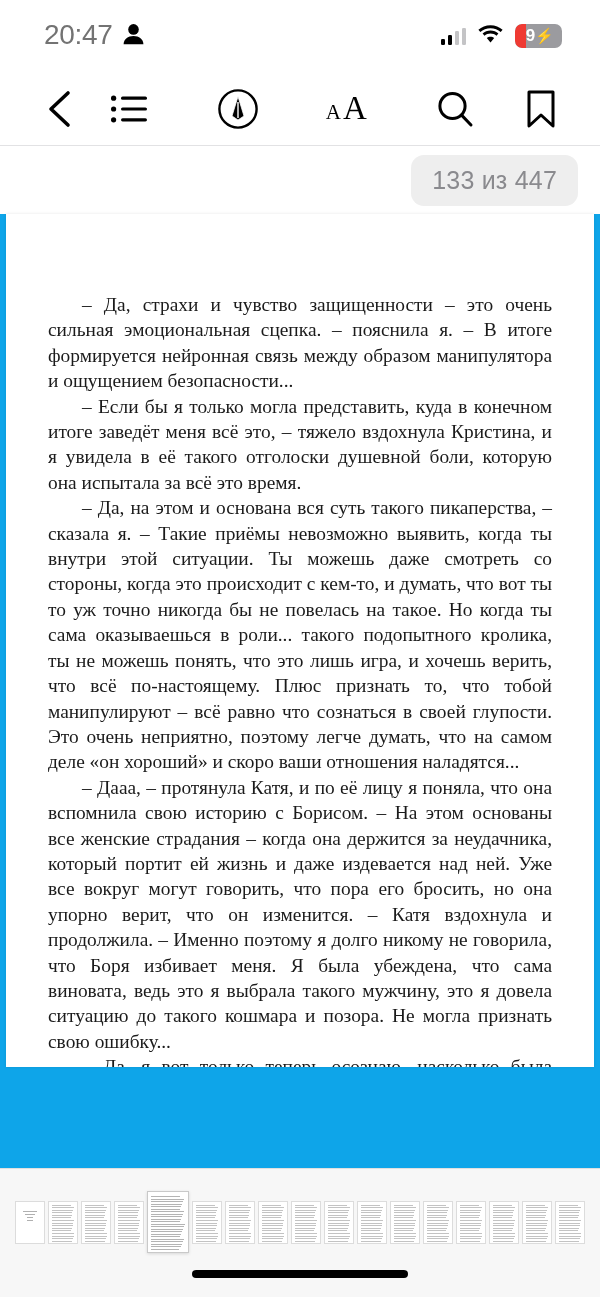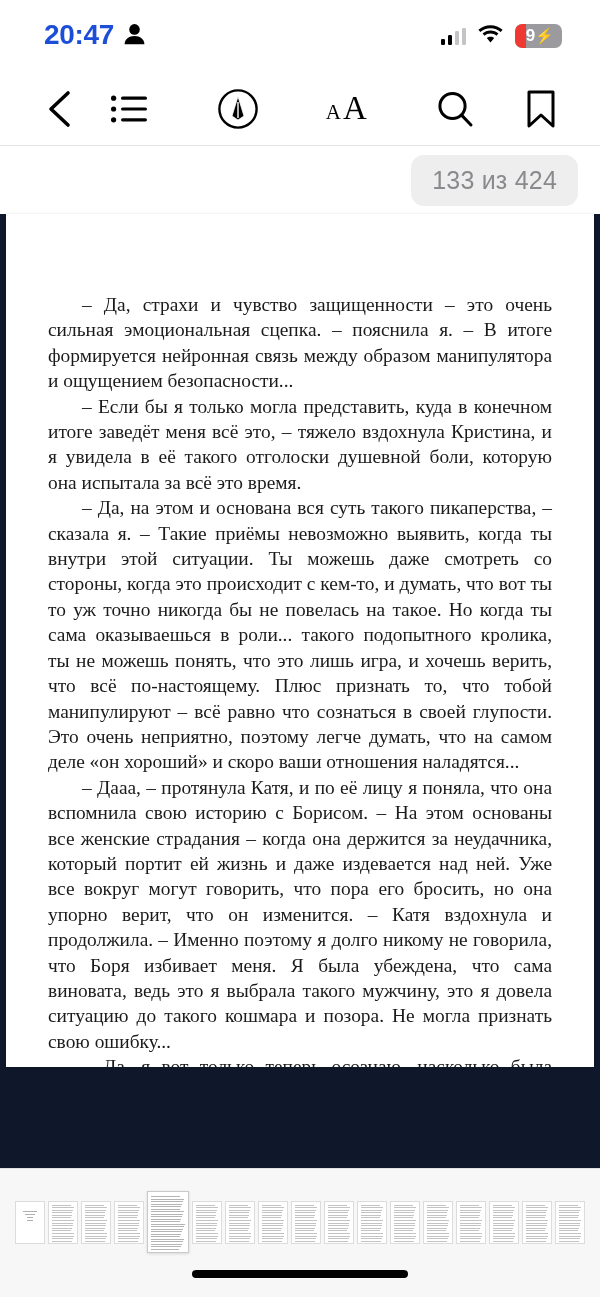--- a/index.html
+++ b/index.html
@@ -32,22 +32,22 @@
     padding: 0 38px 0 44px;
     background: #ffffff;
   }
   .status-left {
     display: flex;
     align-items: center;
     gap: 10px;
   }
   .status-time {
     font-size: 28px;
-    font-weight: 700;
-    color: #1d4ed8;
+    font-weight: 400;
+    color: #737373;
     letter-spacing: -0.3px;
     line-height: 1;
     padding-bottom: 2px;
   }
   .person-icon { display: block; }
   .status-right {
     display: flex;
     align-items: center;
     gap: 12px;
   }
@@ -170,21 +170,21 @@
     border-radius: 13px;
     padding: 11px 21px;
     font-size: 25px;
     color: #8a8a8e;
     letter-spacing: 0.2px;
     font-family: "Liberation Sans", sans-serif;
   }
 
   .page-scroll {
     flex: 1 1 auto;
-    background: #0f172a;
+    background: #0ea5e9;
     padding: 0 6px;
     position: relative;
   }
 
   .page-sheet {
     background: #ffffff;
     width: 100%;
     height: 853px;
     box-shadow: 0 0 3px rgba(0,0,0,0.10);
     padding: 78px 42px 0 42px;
@@ -358,21 +358,21 @@
     <button class="tb-btn">
       <svg width="30" height="38" viewBox="0 0 30 38">
         <path d="M3 2 h24 v34 l-12 -11 l-12 11 z" stroke="#000" stroke-width="3" fill="none" stroke-linejoin="round"></path>
       </svg>
     </button>
   </div>
 
   <div class="reader">
 
     <div class="page-indicator-row">
-      <div class="page-indicator">133 из 424</div>
+      <div class="page-indicator">133 из 447</div>
     </div>
 
     <div class="page-scroll">
       <div class="page-sheet">
         <div class="book-text">
           <p>– Да, страхи и чувство защищенности – это очень сильная эмоциональная сцепка. – пояснила я. – В итоге формируется нейронная связь между образом манипулятора и ощущением безопасности...</p>
           <p>– Если бы я только могла представить, куда в конечном итоге заведёт меня всё это, – тяжело вздохнула Кристина, и я увидела в её такого отголоски душевной боли, которую она испытала за всё это время.</p>
           <p>– Да, на этом и основана вся суть такого пикаперства, – сказала я. – Такие приёмы невозможно выявить, когда ты внутри этой ситуации. Ты можешь даже смотреть со стороны, когда это происходит с кем-то, и думать, что вот ты то уж точно никогда бы не повелась на такое. Но когда ты сама оказываешься в роли... такого подопытного кролика, ты не можешь понять, что это лишь игра, и хочешь верить, что всё по-настоящему. Плюс признать то, что тобой манипулируют – всё равно что сознаться в своей глупости. Это очень неприятно, поэтому легче думать, что на самом деле «он хороший» и скоро ваши отношения наладятся...</p>
           <p>– Дааа, – протянула Катя, и по её лицу я поняла, что она вспомнила свою историю с Борисом. – На этом основаны все женские страдания – когда она держится за неудачника, который портит ей жизнь и даже издевается над ней. Уже все вокруг могут говорить, что пора его бросить, но она упорно верит, что он изменится. – Катя вздохнула и продолжила. – Именно поэтому я долго никому не говорила, что Боря избивает меня. Я была убеждена, что сама виновата, ведь это я выбрала такого мужчину, это я довела ситуацию до такого кошмара и позора. Не могла признать свою ошибку...</p>
           <p>– Да, я вот только теперь осознаю, насколько была чудовищно глупой, что велась на это, – проговорила Кристина.</p>

